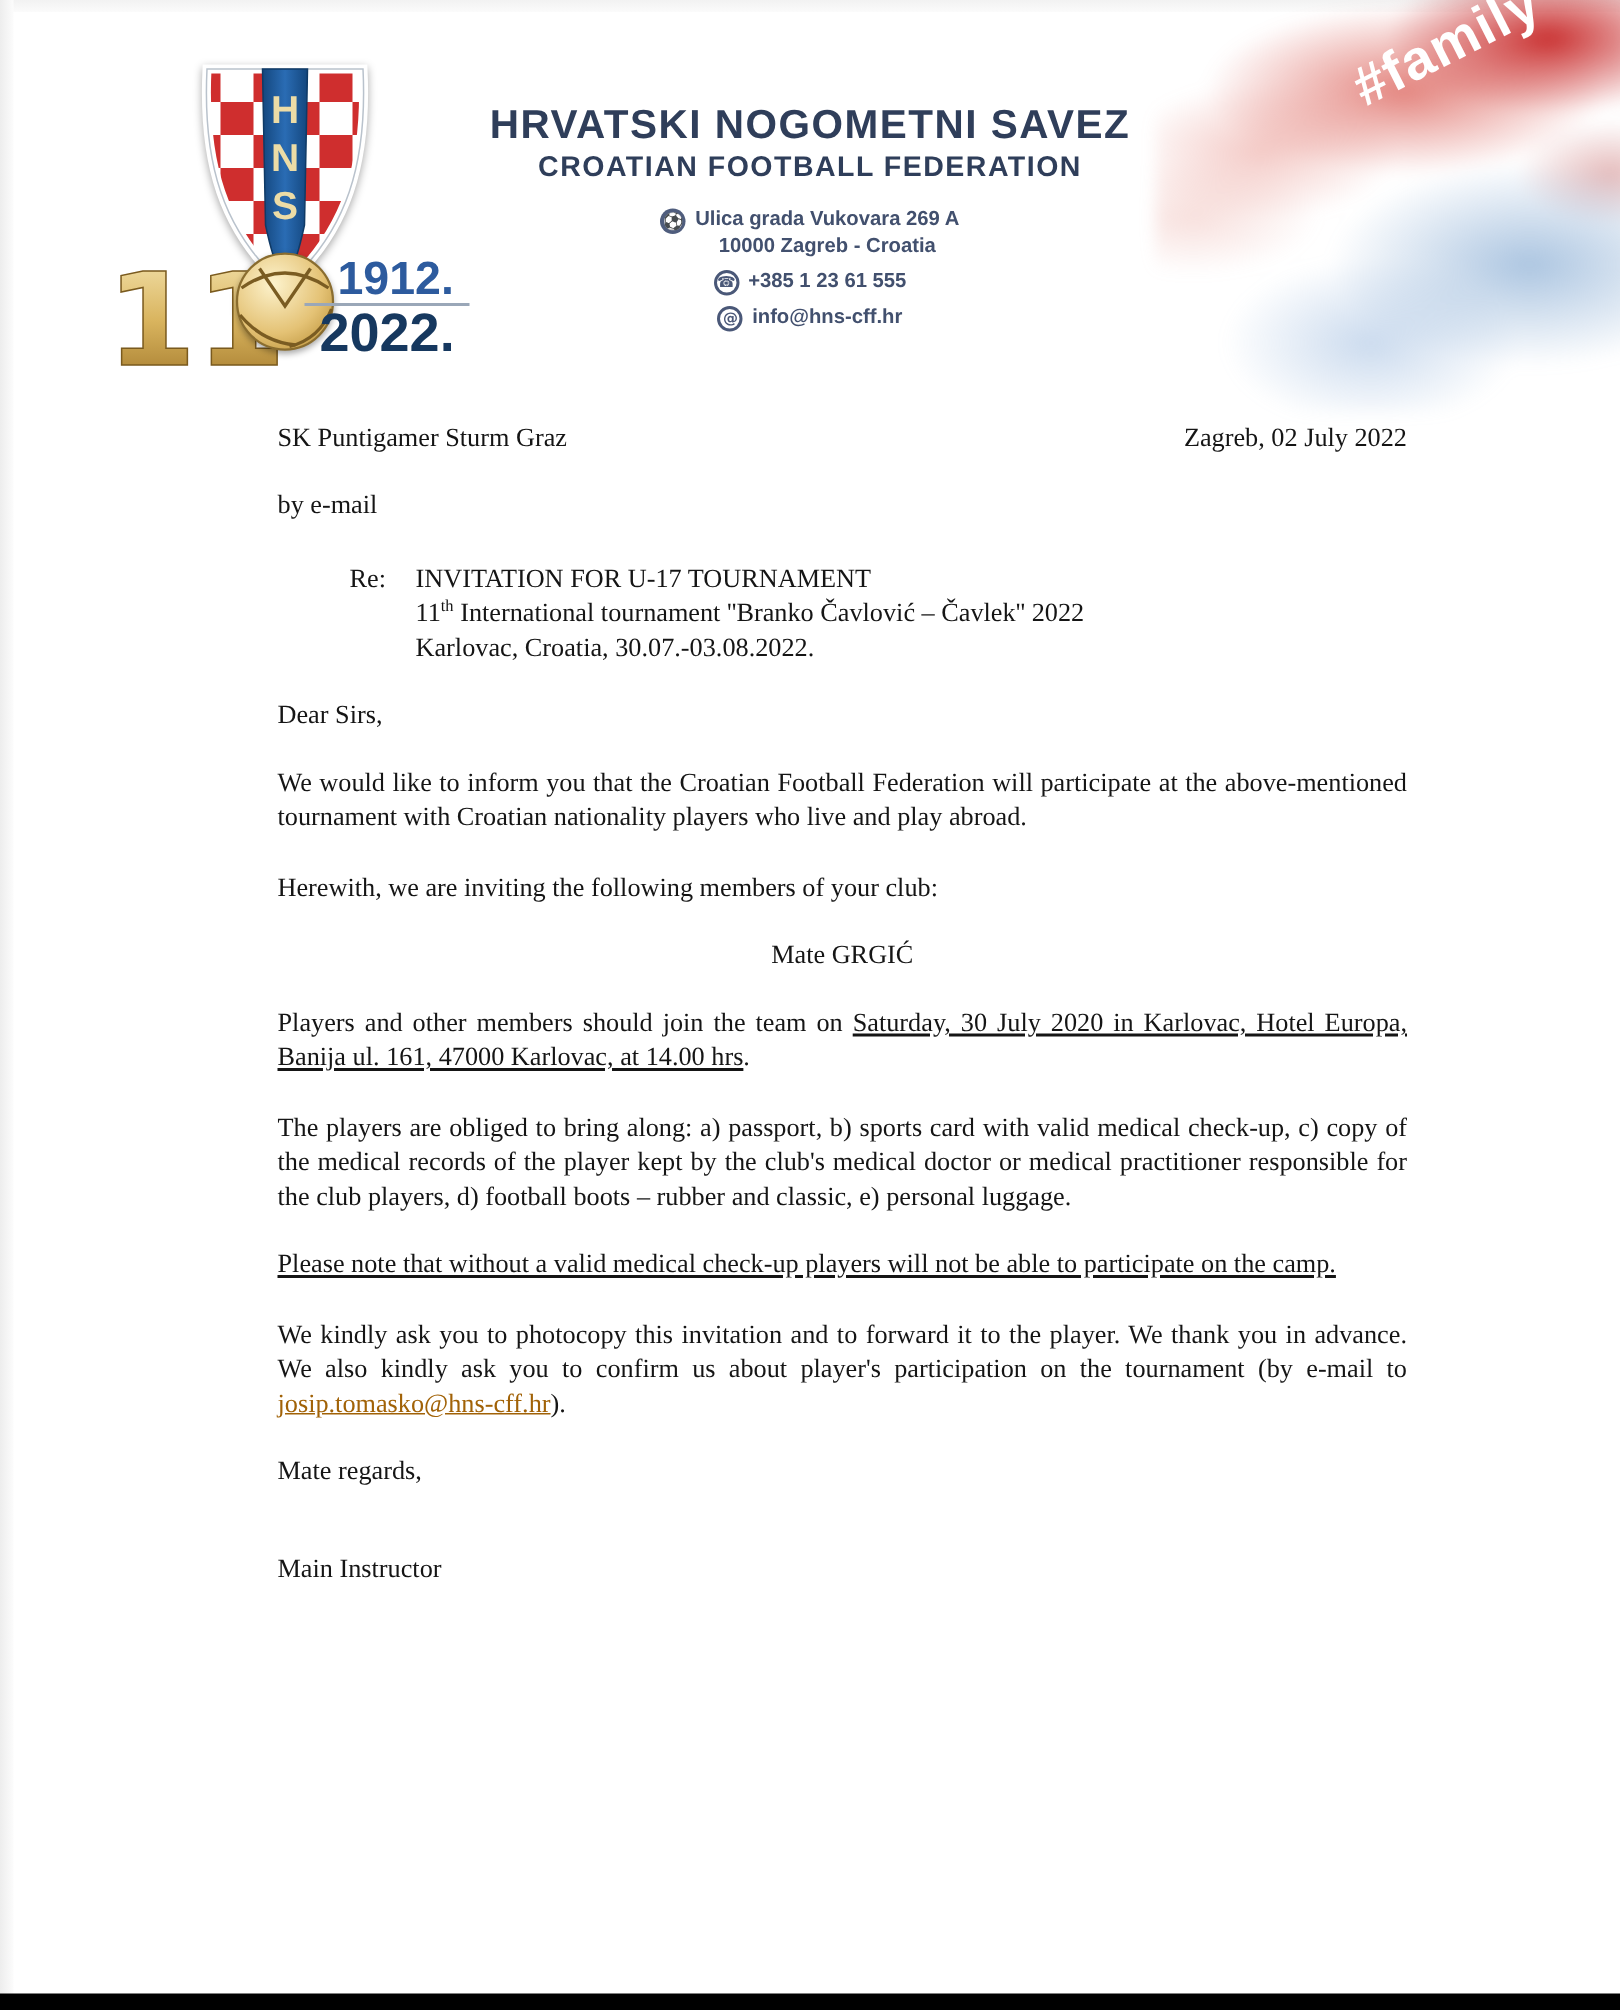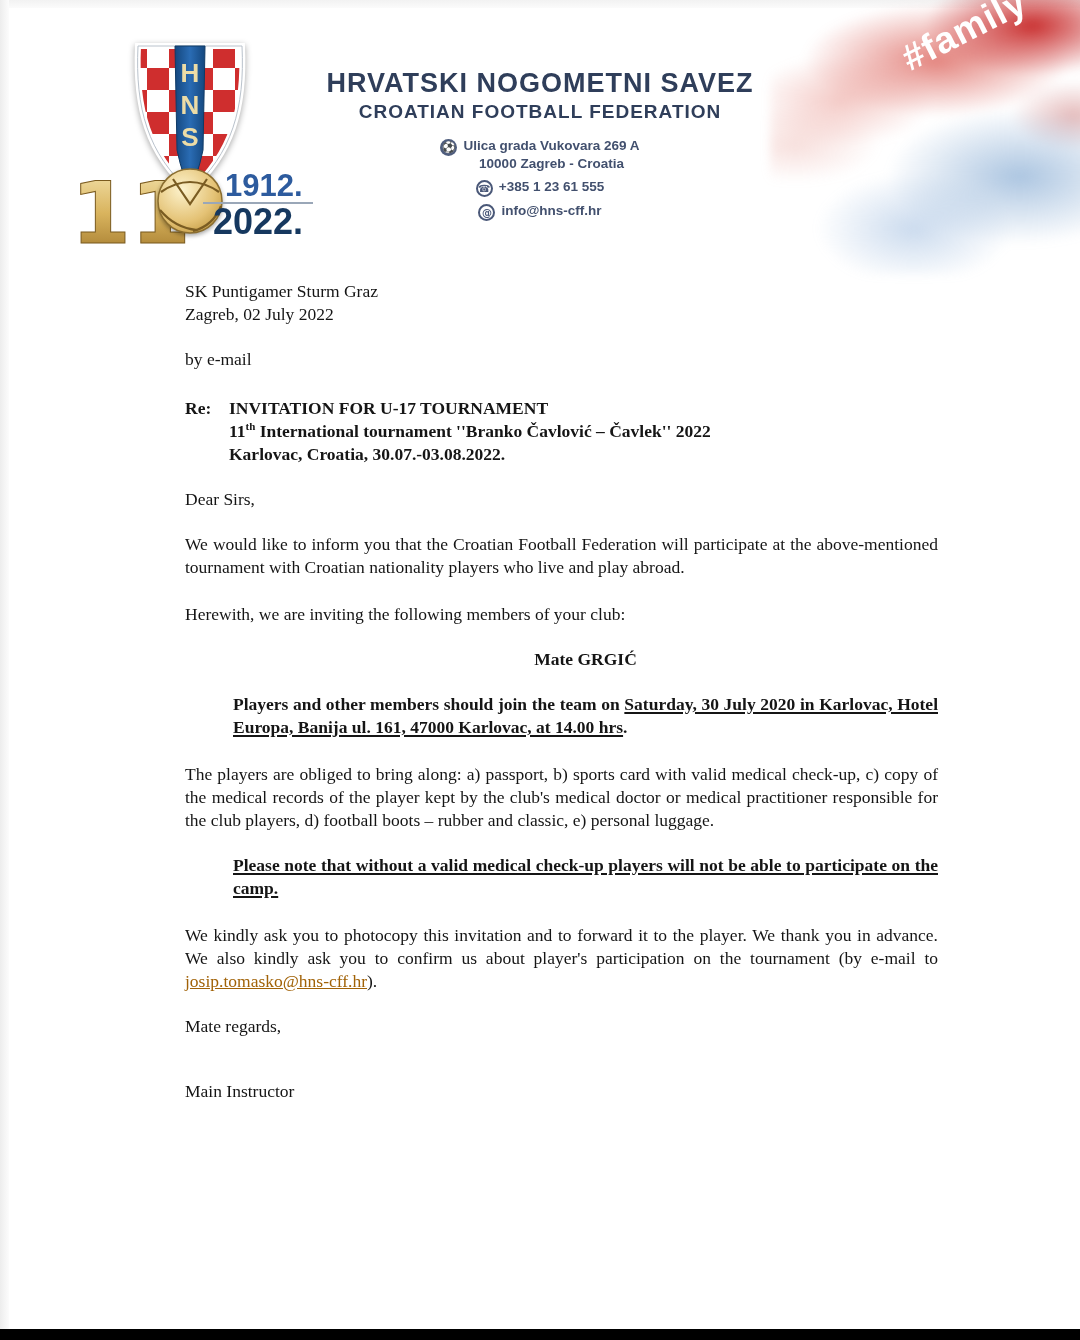--- a/index.html
+++ b/index.html
@@ -55,29 +55,29 @@
     display:inline-flex;align-items:center;justify-content:center;
     font-family:"DejaVu Sans",sans-serif;font-size:11px;line-height:1;flex:0 0 auto;margin-top:2px;
   }
   .addr-lines{text-align:center;line-height:1.35;}
 
   
   .letter{
     position:absolute;left:185px;top:280px;width:753px;
     font-size:17.5px;line-height:23px;color:#151515;
   }
-  .row-split{display:flex;justify-content:space-between;flex-direction:column;}
+  .row-split{display:flex;justify-content:space-between;}
   .mt-sm{margin-top:22px;}
   .mt-md{margin-top:24px;}
-  .re-block{margin-top:26px;display:grid;grid-template-columns:44px 1fr;font-weight:bold;}
+  .re-block{margin-top:26px;display:grid;grid-template-columns:44px 1fr;font-weight:normal;margin-left:48px;}
   .re-label{grid-row:1;}
   .re-content div{margin:0;}
   sup{font-size:11px;line-height:0;}
   .just{text-align:justify;}
-  .bold{font-weight:bold;margin-left:48px;}
+  .bold{font-weight:normal;}
   .center{text-align:center;}
   .uline{text-decoration:underline;text-decoration-thickness:1.5px;text-underline-offset:2px;}
   a.mail-link{color:#a16207;text-decoration:underline;cursor:pointer;}
   .sig{margin-top:42px;}
 
   
   .gold-num{font-family:"DejaVu Sans",sans-serif;font-weight:bold;}
 </style>
 </head>
 <body>

